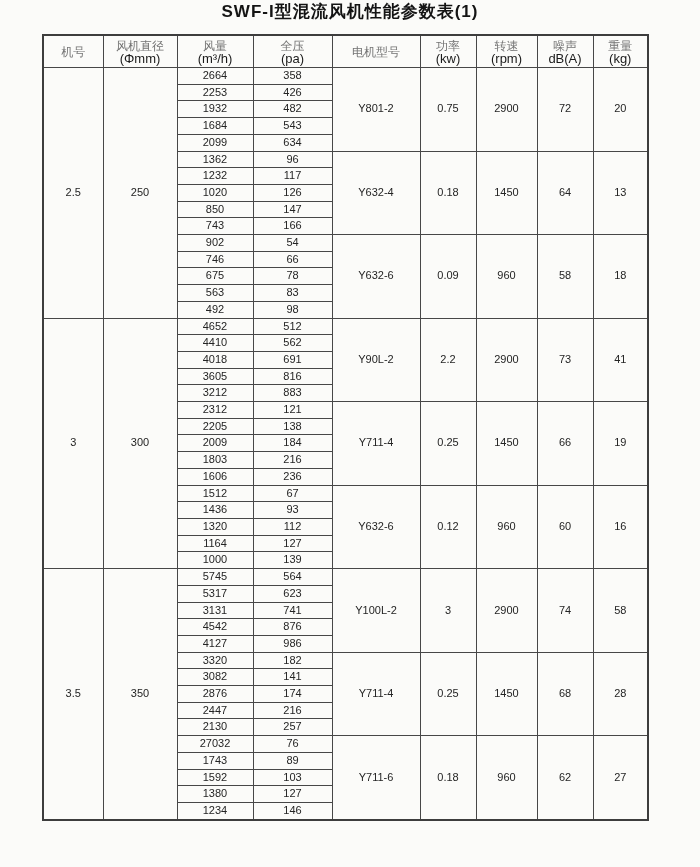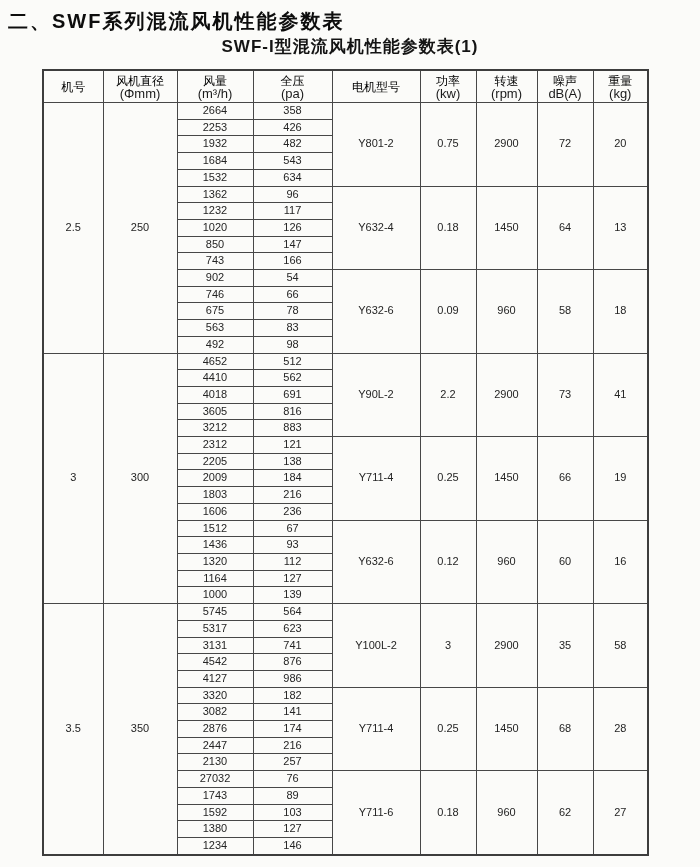--- a/index.html
+++ b/index.html
@@ -41,36 +41,35 @@
     text-align: center;
     vertical-align: middle;
     padding: 0;
     overflow: hidden;
     white-space: nowrap;
   }
   table.perf thead th {
     height: 31px;
     font-weight: normal;
   }
-  .h-line1 { font-size: 12px; line-height: 14px; color: #000000; }
+  .h-line1 { font-size: 12px; line-height: 14px; color: #737373; }
   .h-line2 { font-size: 13px; line-height: 12px; color: #1a1a1a; }
   .h-line2:empty { display: none; }
   table.perf tbody td {
     height: 15.7px;
     line-height: 15.7px;
     font-size: 11px;
     color: #242424;
   }
 </style>
 </head>
 <body>
 
 <div class="page">
 
-  <div class="title">二、SWF系列混流风机性能参数表</div>
 
   <div class="subtitle">SWF-I型混流风机性能参数表(1)</div>
 
   <table class="perf">
     <colgroup>
       <col style="width:60px">
       <col style="width:74px">
       <col style="width:76px">
       <col style="width:79px">
       <col style="width:88px">
@@ -137,21 +136,21 @@
         </tr>
         <tr>
           <td>1932</td>
           <td>482</td>
         </tr>
         <tr>
           <td>1684</td>
           <td>543</td>
         </tr>
         <tr>
-          <td>1532</td>
+          <td>2099</td>
           <td>634</td>
         </tr>
         <tr>
           <td>1362</td>
           <td>96</td>
           <td rowspan="5">Y632-4</td>
           <td rowspan="5">0.18</td>
           <td rowspan="5">1450</td>
           <td rowspan="5">64</td>
           <td rowspan="5">13</td>
@@ -275,21 +274,21 @@
           <td>139</td>
         </tr>
         <tr>
           <td rowspan="15">3.5</td>
           <td rowspan="15">350</td>
           <td>5745</td>
           <td>564</td>
           <td rowspan="5">Y100L-2</td>
           <td rowspan="5">3</td>
           <td rowspan="5">2900</td>
-          <td rowspan="5">35</td>
+          <td rowspan="5">74</td>
           <td rowspan="5">58</td>
         </tr>
         <tr>
           <td>5317</td>
           <td>623</td>
         </tr>
         <tr>
           <td>3131</td>
           <td>741</td>
         </tr>

